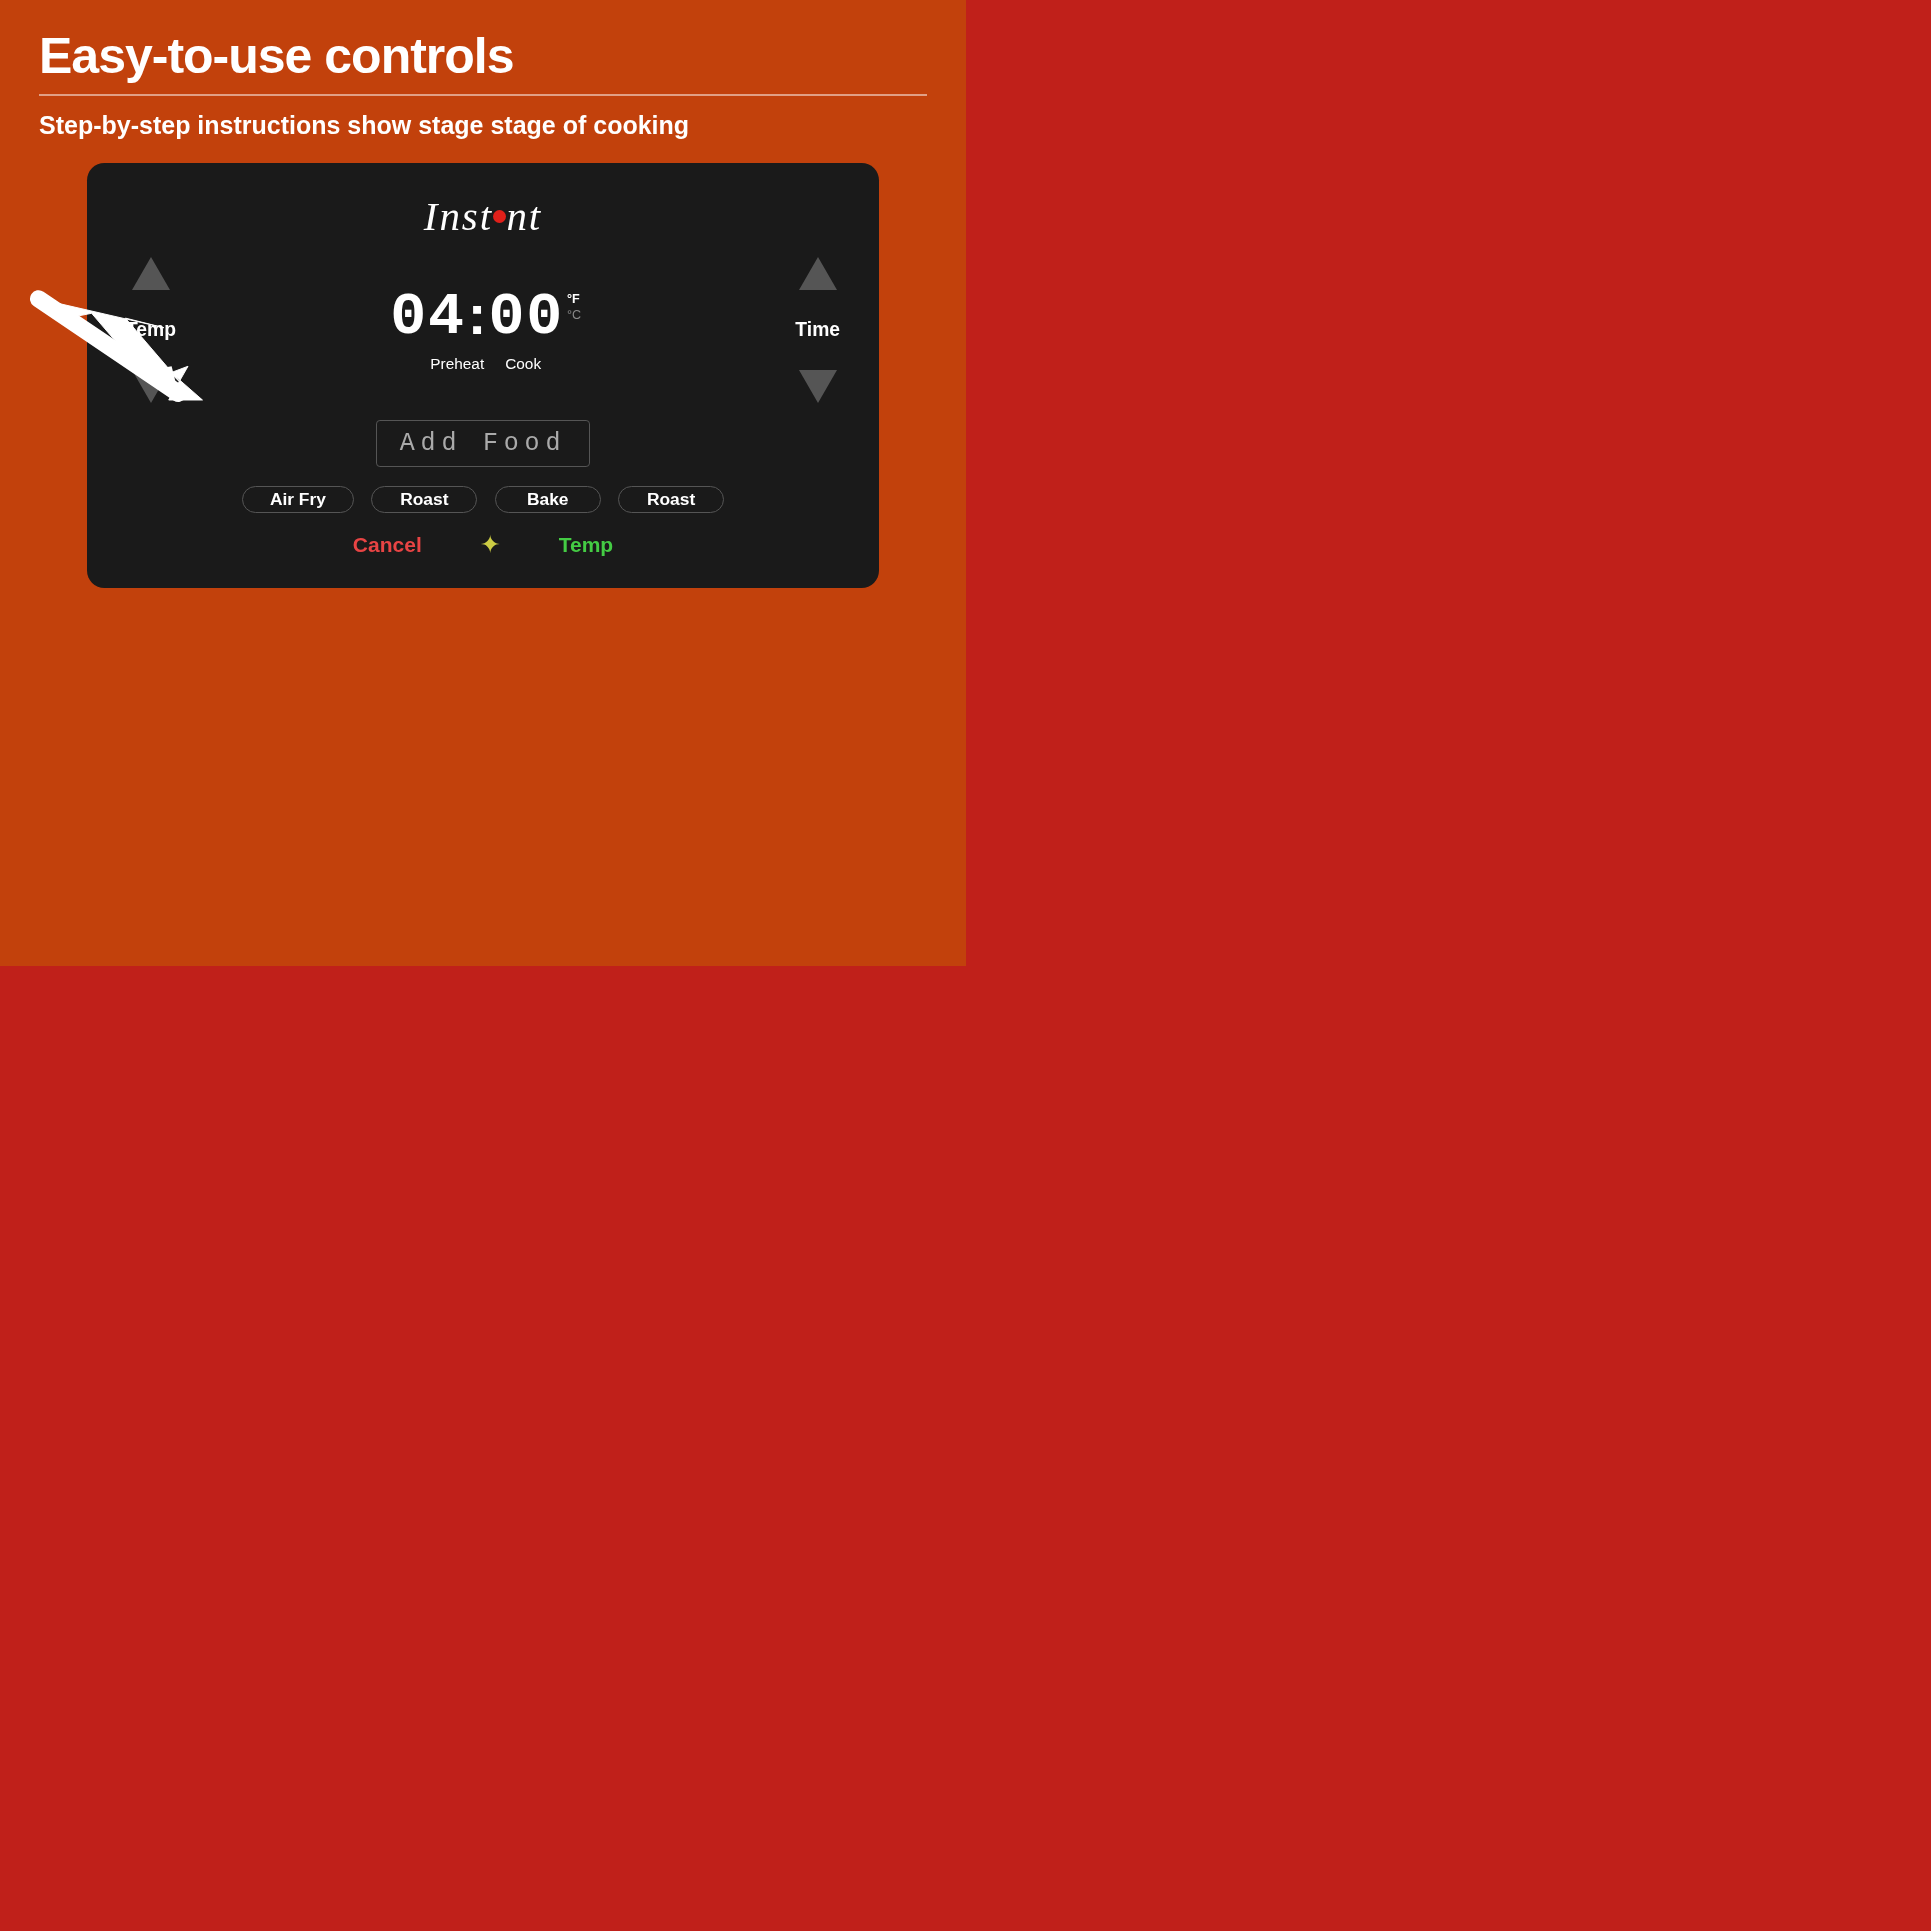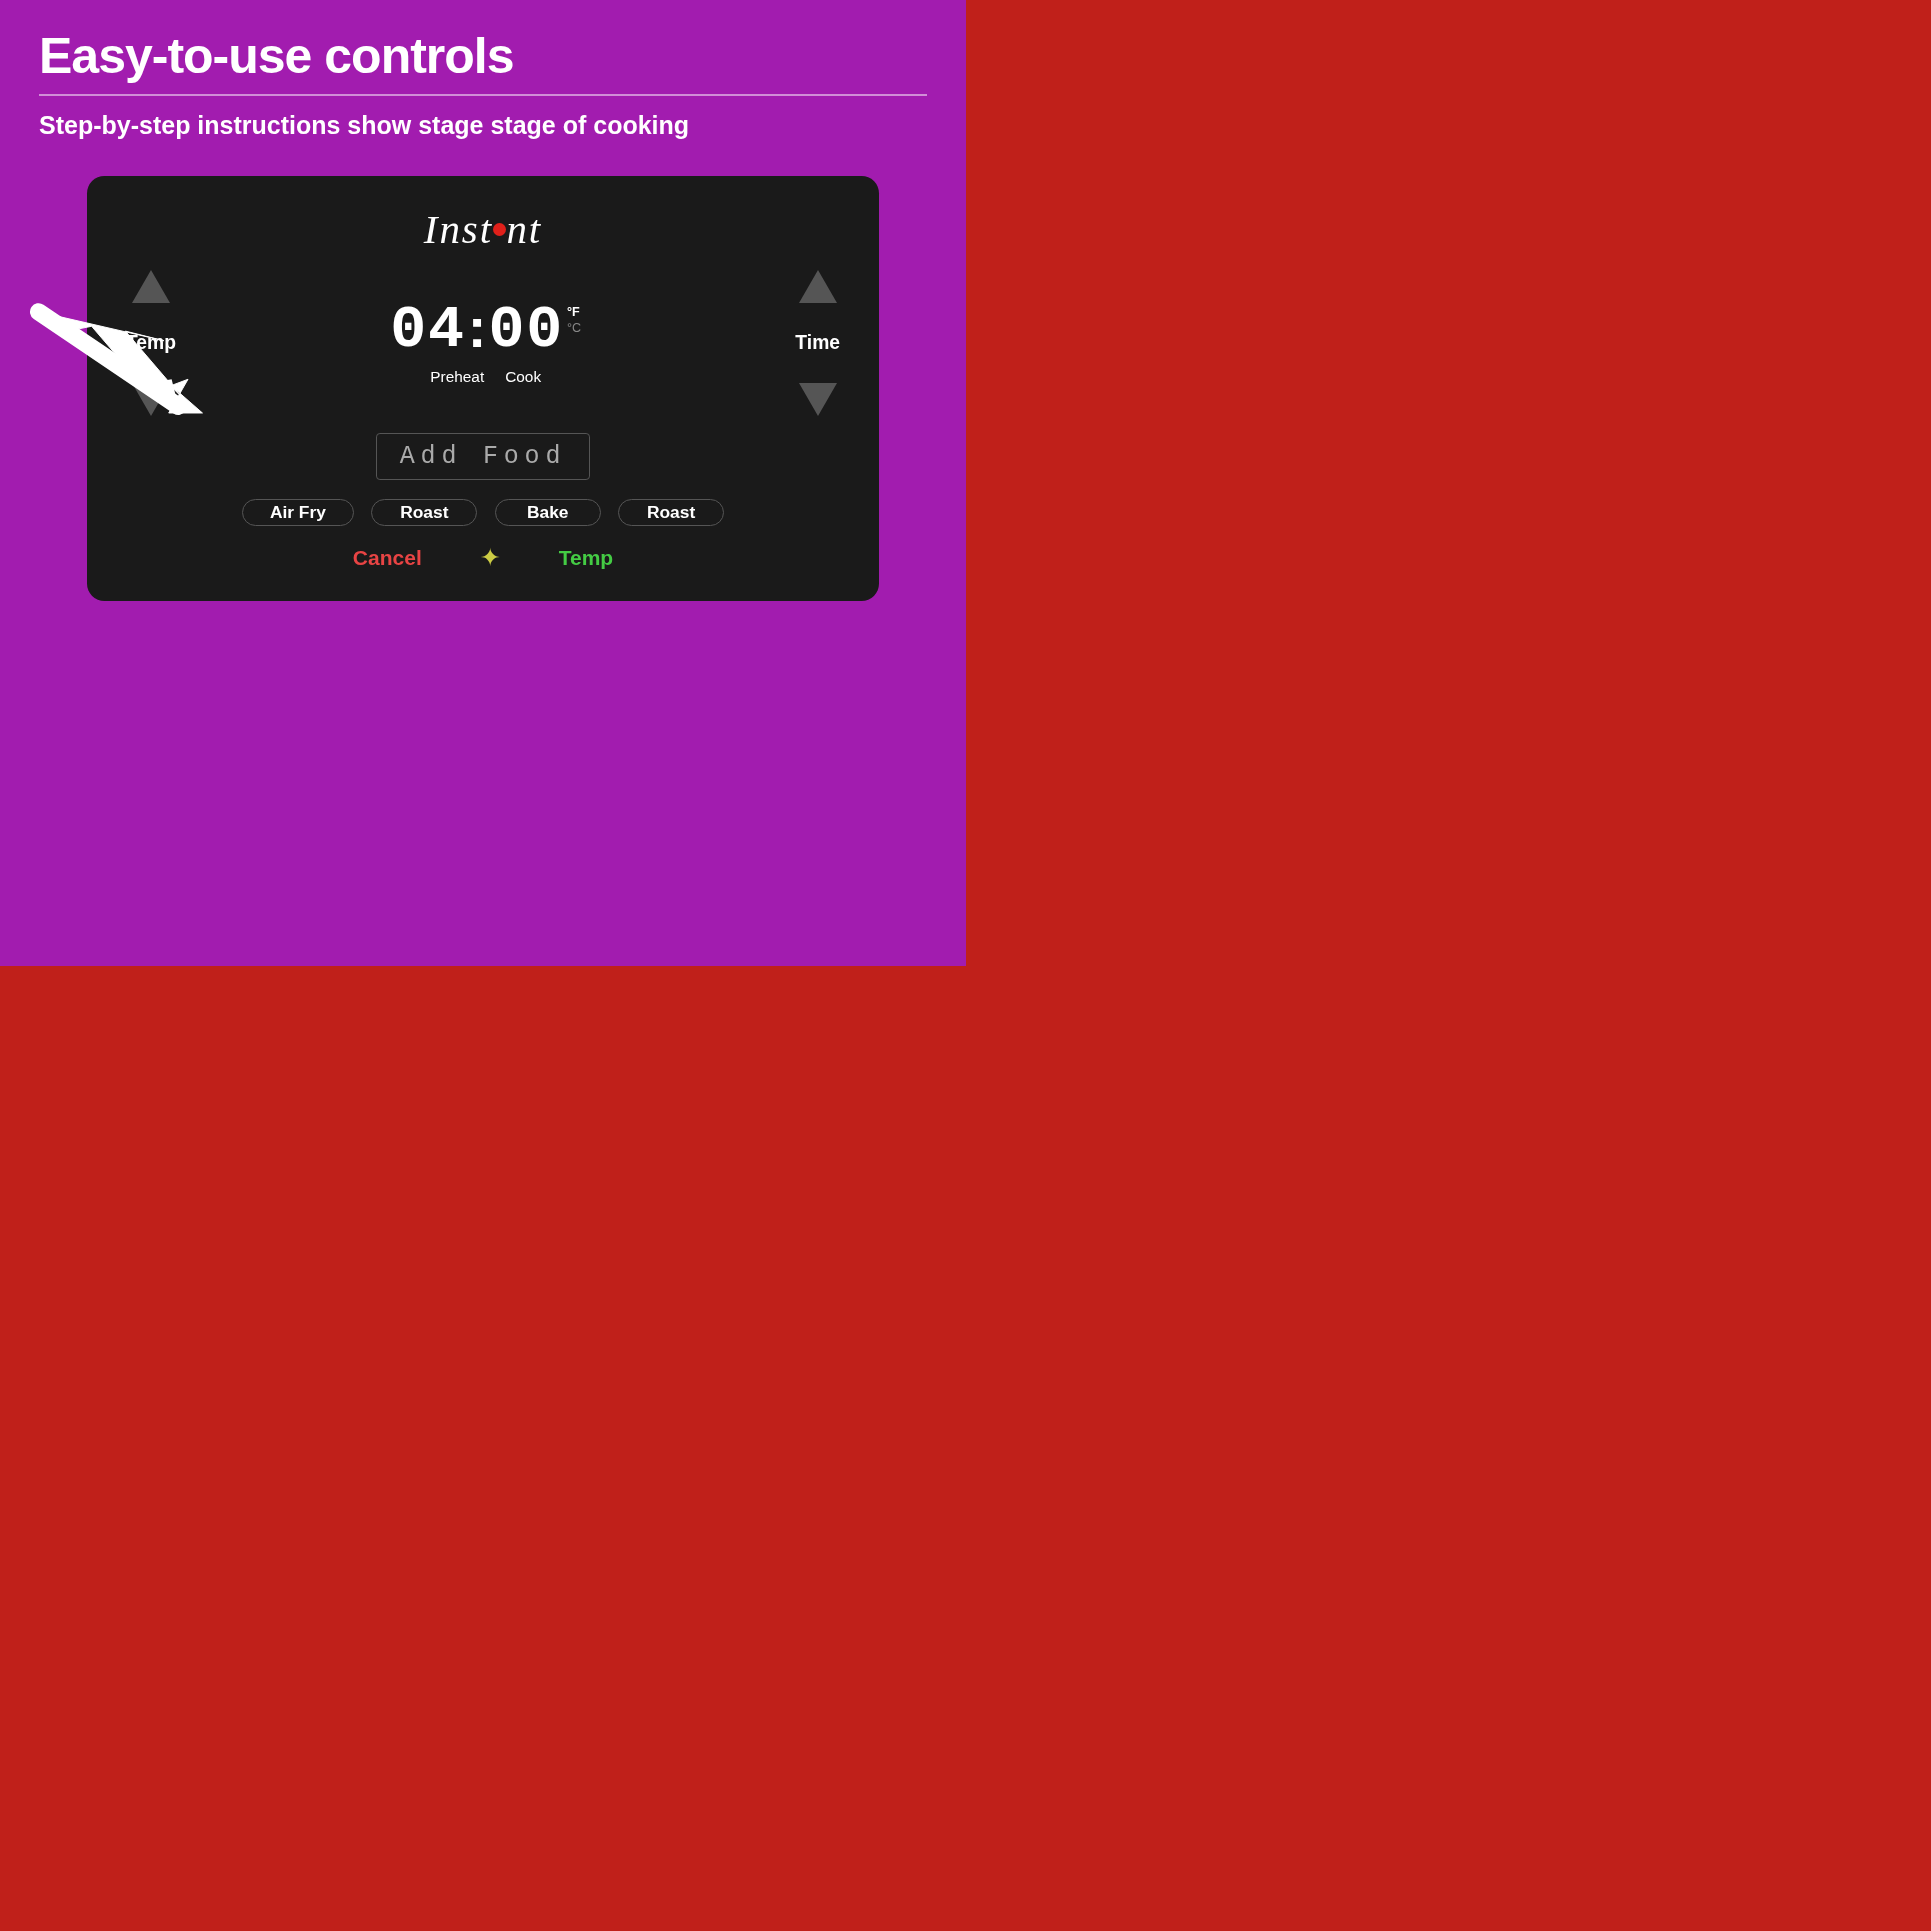--- a/index.html
+++ b/index.html
@@ -8,21 +8,21 @@
       width: 966px;
       height: 966px;
       background: #c0201a;
       font-family: 'Arial Black', Arial, sans-serif;
       overflow: hidden;
     }
 
     .page-wrapper {
       width: 966px;
       height: 966px;
-      background: #a21caf;
+      background: #c2410c;
       padding: 29px 39px;
       display: flex;
       flex-direction: column;
     }
 
     .main-title {
       color: white;
       font-size: 50px;
       font-weight: 900;
       line-height: 1.1;
@@ -42,21 +42,21 @@
       font-size: 25px;
       font-weight: 800;
       line-height: 1.3;
       margin-bottom: 21px;
     }
 
     .device-container {
       background: #1a1a1a;
       border-radius: 17.4px;
       padding: 29px 39px 29px 39px;
-      margin: 13px auto;
+      margin: 0 auto;
       width: 792px;
       position: relative;
       display: flex;
       flex-direction: column;
       align-items: center;
       gap: 13.5px;
     }
 
     
     .arrow-container {

